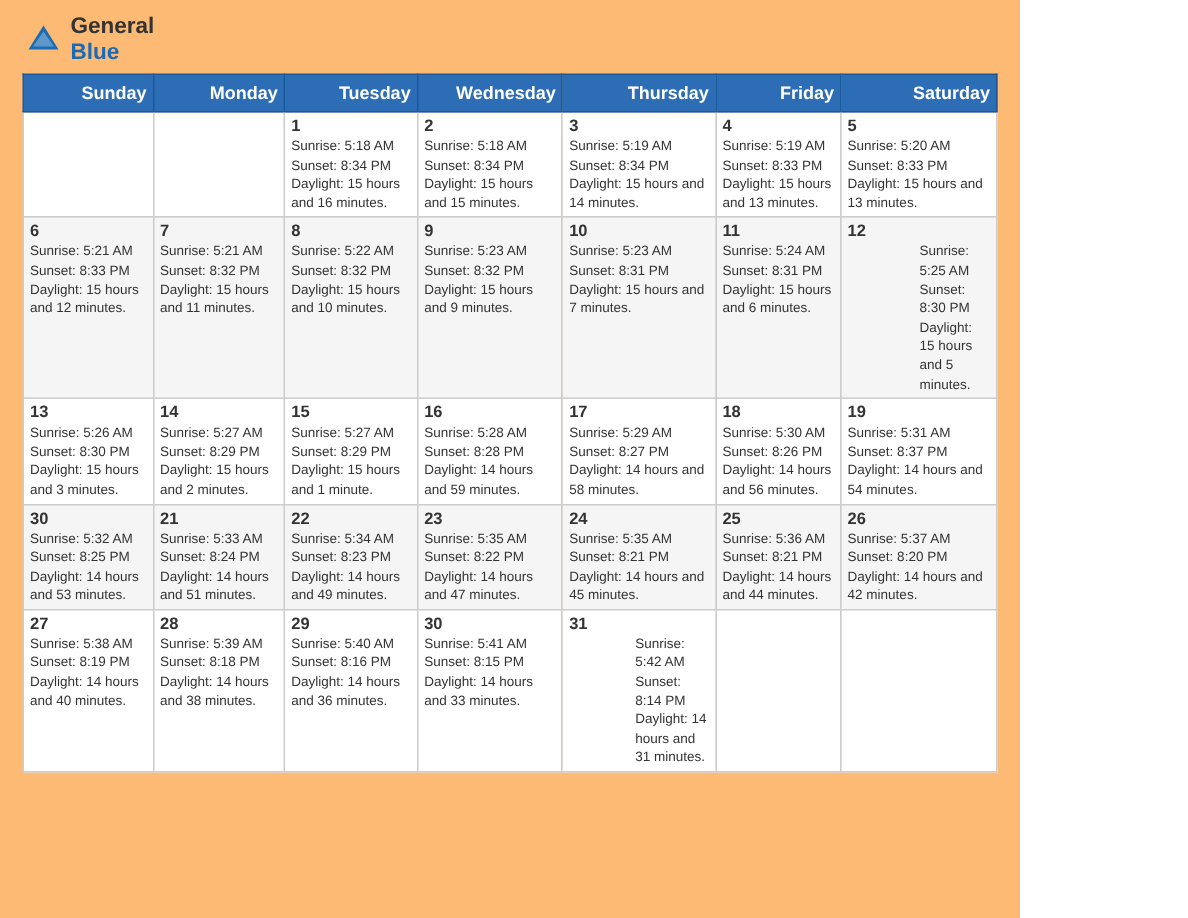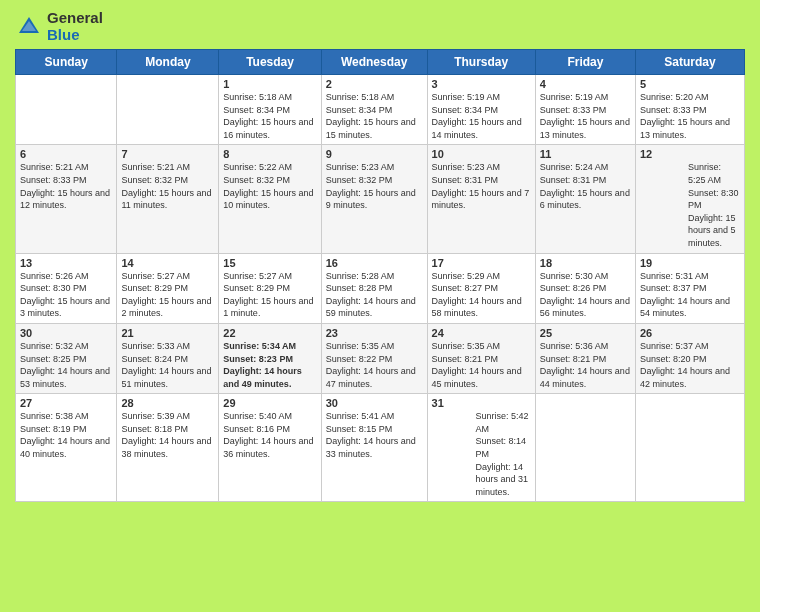--- a/index.html
+++ b/index.html
@@ -4,23 +4,23 @@
   <style>
     * { margin: 0; padding: 0; box-sizing: border-box; }
     body {
       width: 792px;
       height: 612px;
       font-family: Arial, sans-serif;
       background: #fff;
       overflow: hidden;
     }
     .page {
-      width: 760px;
+      width: 680px;
       height: 612px;
-      background: #bef264;
+      background: #fdba74;
       padding: 10px 15px;
     }
     .header {
       display: flex;
       justify-content: space-between;
       align-items: flex-start;
       margin-bottom: 6px;
     }
     .logo {
       display: flex;
@@ -63,21 +63,21 @@
       width: 100%;
       border-collapse: collapse;
       border: 1px solid #ccc;
     }
     .calendar th {
       background: #2d6db5;
       color: #fff;
       font-size: 12px;
       font-weight: bold;
       padding: 5px 4px;
-      text-align: center;
+      text-align: right;
       border: 1px solid #1a5a9a;
     }
     .calendar td {
       vertical-align: top;
       border: 1px solid #ccc;
       padding: 3px 4px;
       width: 113px;
       min-height: 70px;
       font-size: 9.5px;
       color: #333;
@@ -263,21 +263,21 @@
 Daylight: 14 hours and 53 minutes.</div>
           </td>
           <td>
             <span class="day-num">21</span>
             <div class="day-info" style="white-space: pre-line;">Sunrise: 5:33 AM
 Sunset: 8:24 PM
 Daylight: 14 hours and 51 minutes.</div>
           </td>
           <td>
             <span class="day-num">22</span>
-            <div class="day-info" style="white-space: pre-line; font-weight: bold;">Sunrise: 5:34 AM
+            <div class="day-info" style="white-space: pre-line;">Sunrise: 5:34 AM
 Sunset: 8:23 PM
 Daylight: 14 hours and 49 minutes.</div>
           </td>
           <td>
             <span class="day-num">23</span>
             <div class="day-info" style="white-space: pre-line;">Sunrise: 5:35 AM
 Sunset: 8:22 PM
 Daylight: 14 hours and 47 minutes.</div>
           </td>
           <td>

